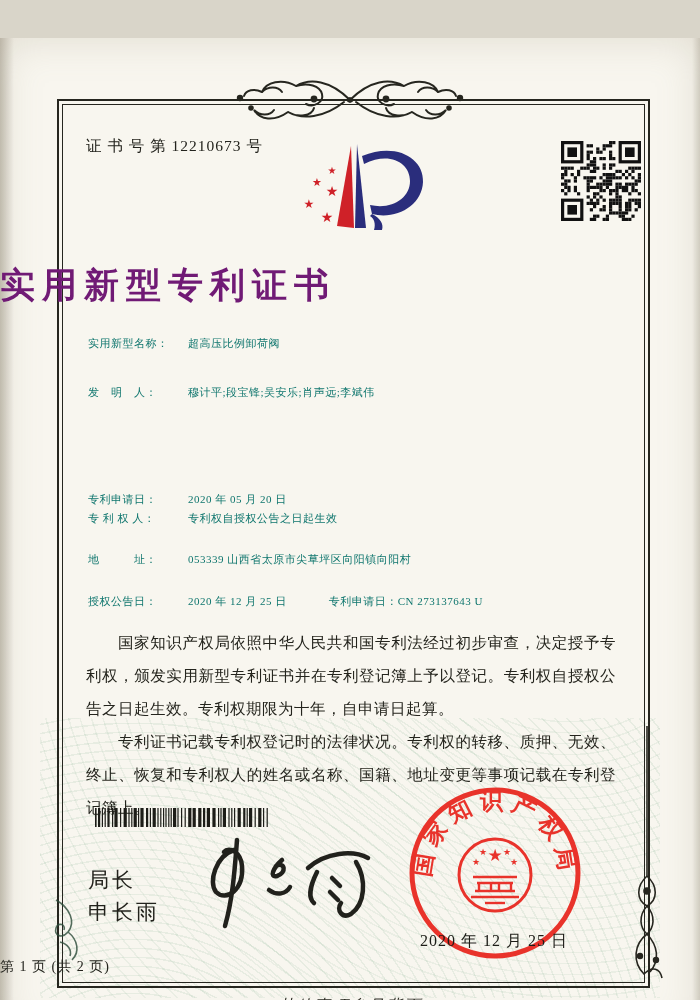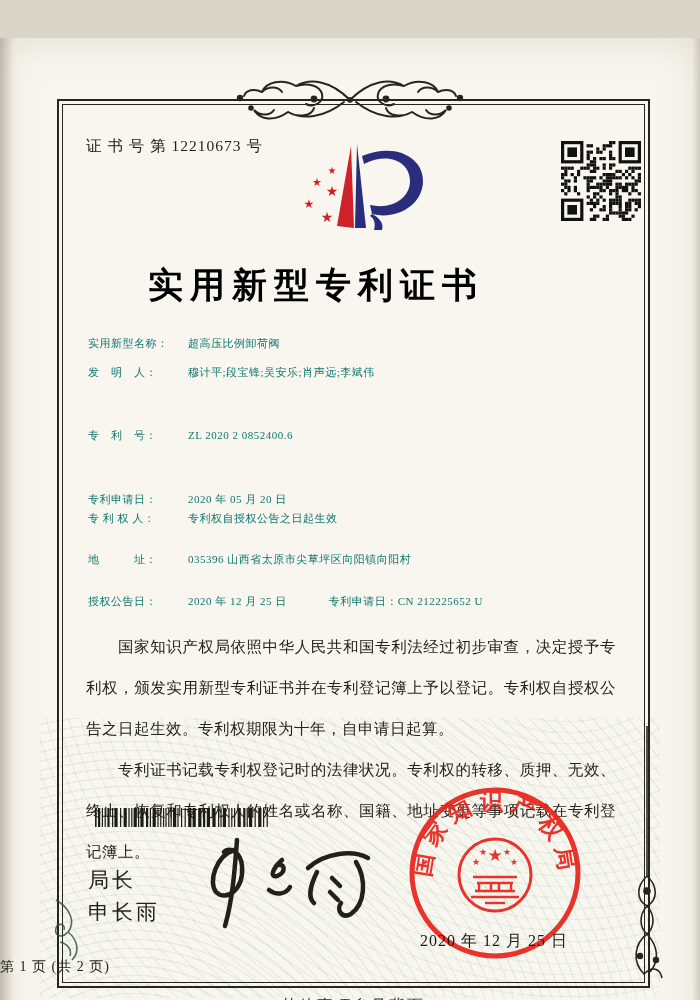--- a/index.html
+++ b/index.html
@@ -11,27 +11,27 @@
   .paper::after{content:"";position:absolute;right:0;top:0;bottom:0;width:8px;
          background:linear-gradient(to left,rgba(110,100,80,.22),rgba(110,100,80,0));}
   .guilloche{position:absolute;left:40px;top:680px;width:620px;height:280px;pointer-events:none;
     background:
       repeating-radial-gradient(circle at 15% 150%, rgba(95,155,115,.11) 0 1.5px, transparent 1.5px 9px),
       repeating-radial-gradient(circle at 85% -50%, rgba(95,155,115,.09) 0 1.5px, transparent 1.5px 11px);}
   .frame{position:absolute;left:57px;top:61px;width:589px;height:885px;border:2px solid #26261f;}
   .frame-inner{position:absolute;left:3px;top:3px;right:3px;bottom:3px;border:1px solid #26261f;}
   .abs{position:absolute;}
   .certno{left:86px;top:98px;font-size:15.5px;color:#23231d;letter-spacing:1px;}
-  .title{left:0;top:224px;width:632px;text-align:center;font-size:35px;font-weight:bold;
-         letter-spacing:7px;color:#000000;}
+  .title{left:0;top:224px;width:632px;text-align:left;font-size:35px;font-weight:bold;
+         letter-spacing:7px;color:#701a75;}
   .row{left:88px;font-size:11px;color:#0f766e;white-space:nowrap;}
   .lbl{display:inline-block;min-width:100px;letter-spacing:.5px;}
   .val{margin-left:0px;letter-spacing:.5px;}
   .lbl2{margin-left:42px;letter-spacing:.5px;}
-  .paras{left:86px;top:588px;width:530px;font-size:15.5px;line-height:41px;color:#24241d;
+  .paras{left:86px;top:588px;width:530px;font-size:15.5px;line-height:33px;color:#24241d;
          text-align:justify;}
   .paras p{margin:0;text-indent:32px;letter-spacing:.5px;}
   .director{left:88px;font-size:21px;color:#22221c;letter-spacing:3px;}
   .pageno{left:0;top:920px;width:700px;text-align:left;font-size:14px;color:#23231d;letter-spacing:1px;}
   .backnote{left:0;top:958px;width:700px;text-align:center;font-size:16px;color:#2a2a22;
             letter-spacing:2px;font-style:italic;}
   .sealdate{left:420px;top:893px;font-size:16px;color:#1c1c17;letter-spacing:1px;z-index:6;}
   svg{display:block;}
 </style>
 </head>
@@ -299,37 +299,34 @@
       <rect x="0" y="18" width="7" height="7" fill="#111"></rect>
       <rect x="1" y="19" width="5" height="5" fill="#f8f6ef"></rect>
       <rect x="2" y="20" width="3" height="3" fill="#111"></rect>
     </svg>
 
   <div class="abs title">实用新型专利证书</div>
 
   <div class="abs row" style="top:298px;">
     <span class="lbl">实用新型名称：</span><span class="val">超高压比例卸荷阀</span>
   </div>
-  <div class="abs row" style="top:327px;">
+  <div class="abs row" style="top:347px;">
     <span class="lbl">发　明　人：</span><span class="val">穆计平;段宝锋;吴安乐;肖声远;李斌伟</span>
-  </div>
-  <div class="abs row" style="top:390px;">
-    <span class="lbl">专　利　号：</span><span class="val">ZL 2020 2 0852400.6</span>
   </div>
   <div class="abs row" style="top:454px;">
     <span class="lbl">专利申请日：</span><span class="val">2020 年 05 月 20 日</span>
   </div>
   <div class="abs row" style="top:473px;">
     <span class="lbl">专 利 权 人：</span><span class="val">专利权自授权公告之日起生效</span>
   </div>
   <div class="abs row" style="top:514px;">
-    <span class="lbl">地　　　址：</span><span class="val">035396 山西省太原市尖草坪区向阳镇向阳村</span>
+    <span class="lbl">地　　　址：</span><span class="val">053339 山西省太原市尖草坪区向阳镇向阳村</span>
   </div>
   <div class="abs row" style="top:556px;">
-    <span class="lbl">授权公告日：</span><span class="val">2020 年 12 月 25 日</span><span class="lbl2">专利申请日：</span><span class="val">CN 212225652 U</span>
+    <span class="lbl">授权公告日：</span><span class="val">2020 年 12 月 25 日</span><span class="lbl2">专利申请日：</span><span class="val">CN 273137643 U</span>
   </div>
 
   <div class="abs paras">
     <p>国家知识产权局依照中华人民共和国专利法经过初步审查，决定授予专利权，颁发实用新型专利证书并在专利登记簿上予以登记。专利权自授权公告之日起生效。专利权期限为十年，自申请日起算。</p>
     <p>专利证书记载专利权登记时的法律状况。专利权的转移、质押、无效、终止、恢复和专利权人的姓名或名称、国籍、地址变更等事项记载在专利登记簿上。</p>
   </div>
 
   <svg id="bc" class="abs" style="left:95px;top:770px;" width="176" height="19" viewBox="0 0 176 19" fill="#1d1d18">
       <rect x="0" y="0" width="1.6" height="19"></rect>
       <rect x="3" y="0" width="2.2" height="19"></rect>

